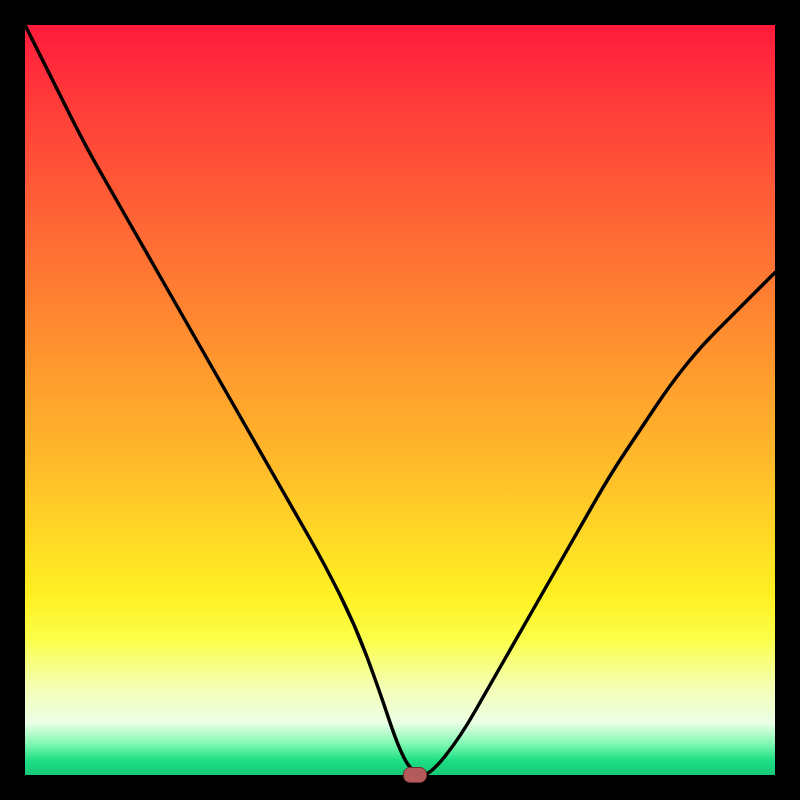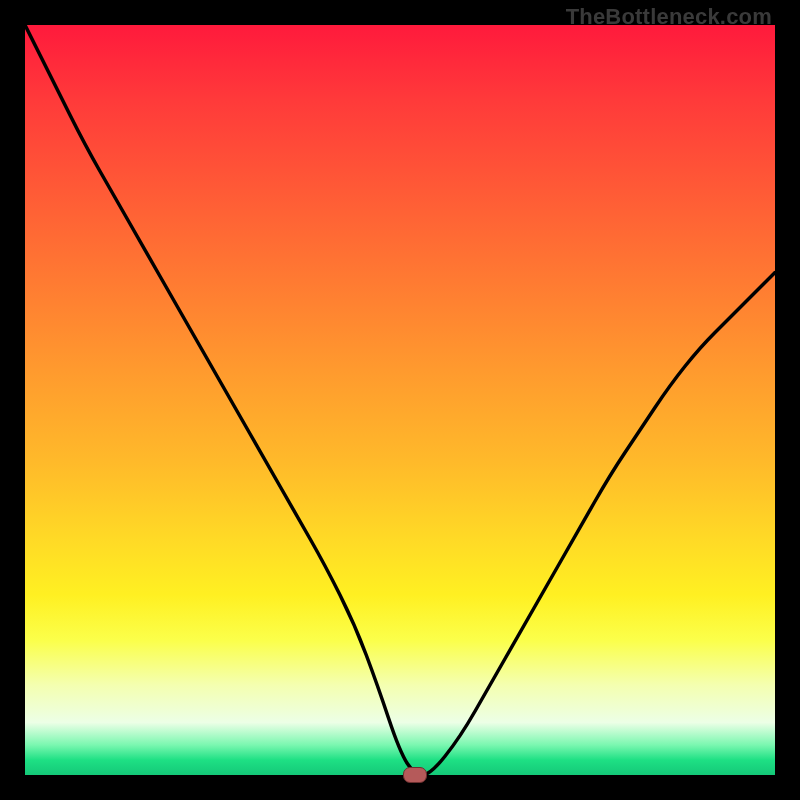--- a/index.html
+++ b/index.html
@@ -70,14 +70,13 @@
 
 <div class="frame">
   <div class="plot"></div>
 
   <svg class="curve" viewBox="0 0 750 750" preserveAspectRatio="none">
     <path id="curve-path" fill="none" stroke="#000000" stroke-width="3.5" stroke-linecap="round" stroke-linejoin="round" d="M 0.00 0.00 Q 0.00 0.00 15.00 30.00 Q 30.00 60.00 45.00 90.00 Q 60.00 120.00 75.00 146.25 Q 90.00 172.50 105.00 198.75 Q 120.00 225.00 135.00 251.25 Q 150.00 277.50 165.00 303.75 Q 180.00 330.00 195.00 356.25 Q 210.00 382.50 225.00 408.75 Q 240.00 435.00 255.00 461.25 Q 270.00 487.50 285.00 513.75 Q 300.00 540.00 315.00 570.00 Q 330.00 600.00 341.25 630.00 Q 352.50 660.00 363.75 693.75 Q 375.00 727.50 382.50 738.75 Q 390.00 750.00 397.50 750.00 Q 405.00 750.00 420.00 731.25 Q 435.00 712.50 450.00 686.25 Q 465.00 660.00 480.00 633.75 Q 495.00 607.50 510.00 581.25 Q 525.00 555.00 540.00 528.75 Q 555.00 502.50 570.00 476.25 Q 585.00 450.00 600.00 427.50 Q 615.00 405.00 630.00 382.50 Q 645.00 360.00 660.00 341.25 Q 675.00 322.50 690.00 307.50 Q 705.00 292.50 720.00 277.50 Q 735.00 262.50 742.50 255.00 T 750.00 247.50"></path>
   </svg>
 
   <div class="marker" id="marker" style="left: 415px; top: 775px; background: rgb(181, 90, 90); border: 1px solid rgb(107, 47, 47);"></div>
 
-  <div class="watermark">TheBottleneck.com</div>
 </div>
 
 </body></html>

